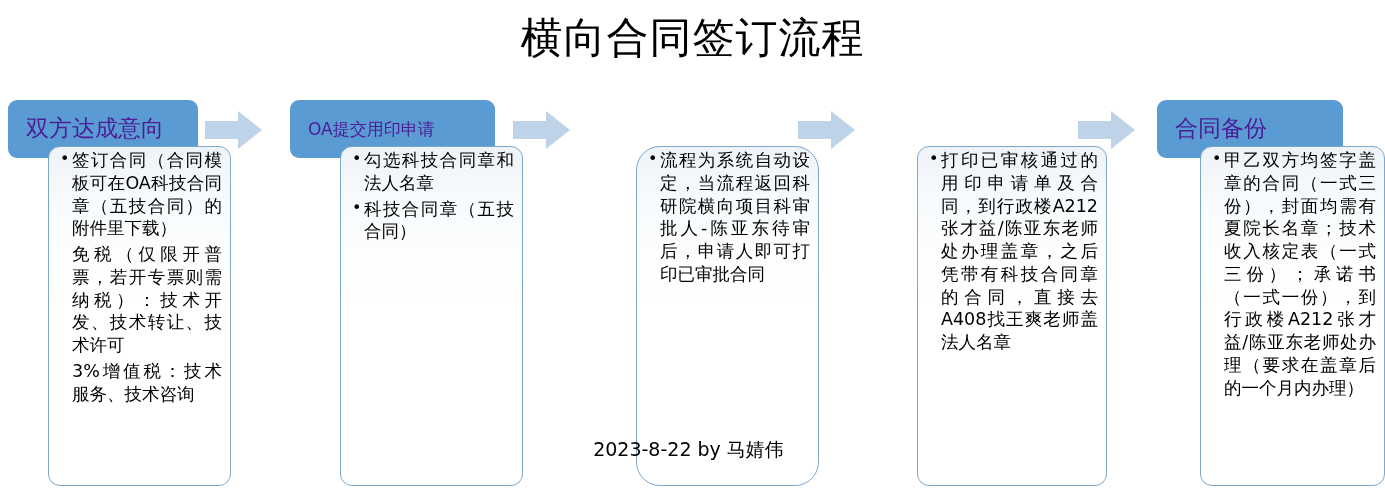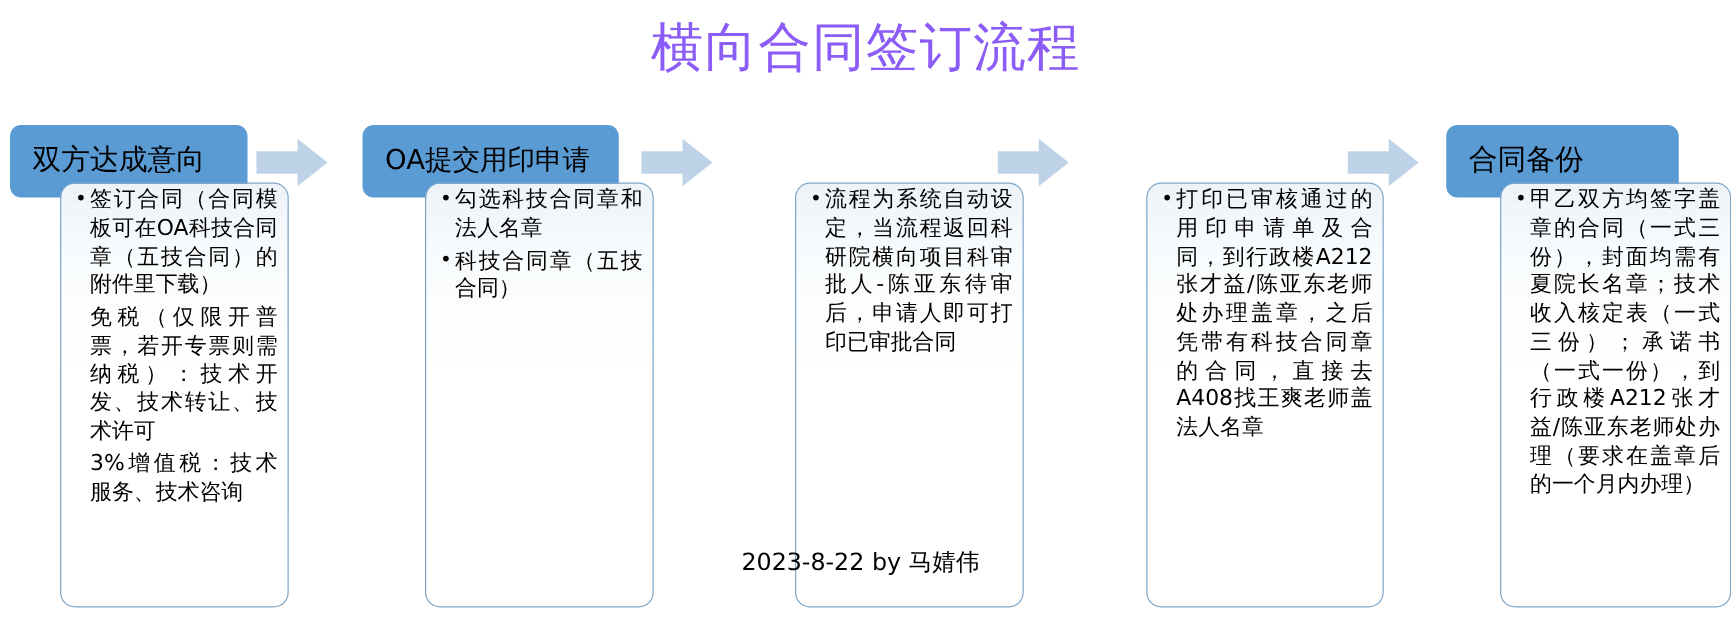--- a/index.html
+++ b/index.html
@@ -17,21 +17,21 @@
   }
 
   #page-title {
     position: absolute;
     top: 12px;
     left: 0;
     width: 1385px;
     text-align: center;
     font-size: 42px;
     line-height: 1.25;
-    color: #8b5cf6;
+    color: #000000;
     font-weight: 400;
     letter-spacing: 1px;
     font-family: "DejaVu Sans", "Liberation Sans", sans-serif;
   }
 
   .flow {
     position: absolute;
     top: 100px;
     left: 0;
     width: 1385px;
@@ -45,34 +45,34 @@
     height: 392px;
   }
 
   .stage-header {
     position: absolute;
     top: 0;
     left: 0;
     height: 58px;
     border-radius: 9px;
     background: #5a9bd4;
-    color: #000000;
+    color: #4c1d95;
     box-sizing: border-box;
     padding: 0 0 0 18px;
     display: flex;
     align-items: center;
     z-index: 1;
   }
   .stage-header .htext {
     font-size: 23px;
     line-height: 1.1;
     white-space: nowrap;
     font-family: "DejaVu Sans", "Liberation Sans", sans-serif;
   }
-  .stage-header.compact .htext { font-size: 22px; }
+  .stage-header.compact .htext { font-size: 17px; }
 
   .stage-body {
     position: absolute;
     top: 46px;
     border-radius: 12px;
     border: 1.6px solid #7fa7c9;
     background: linear-gradient(to bottom, #eef3f9 0%, #f8fbfd 16%, #ffffff 45%, #ffffff 100%);
     box-sizing: border-box;
     padding: 2px 8px 10px 10px;
     z-index: 2;
@@ -167,21 +167,21 @@
     </div>
   </div>
 
   <div class="arrow" style="left:513px;">
     <svg width="58" height="40" viewBox="0 0 58 40" xmlns="http://www.w3.org/2000/svg">
       <polygon points="0,11 33,11 33,1 57,20 33,39 33,29 0,29" fill="#bfd3e8"></polygon>
     </svg>
   </div>
 
   <div class="stage" style="left:588px; width:230px;">
-    <div class="stage-body" style="left:48px; width:183px;">
+    <div class="stage-body" style="left:48px; width:183px;border-radius:24px;">
       <ul class="blist">
         <li class="bullet">流程为系统自动设定，当流程返回科研院横向项目科审批人-陈亚东待审后，申请人即可打印已审批合同</li>
       </ul>
     </div>
   </div>
 
   <div class="arrow" style="left:798px;">
     <svg width="58" height="40" viewBox="0 0 58 40" xmlns="http://www.w3.org/2000/svg">
       <polygon points="0,11 33,11 33,1 57,20 33,39 33,29 0,29" fill="#bfd3e8"></polygon>
     </svg>

